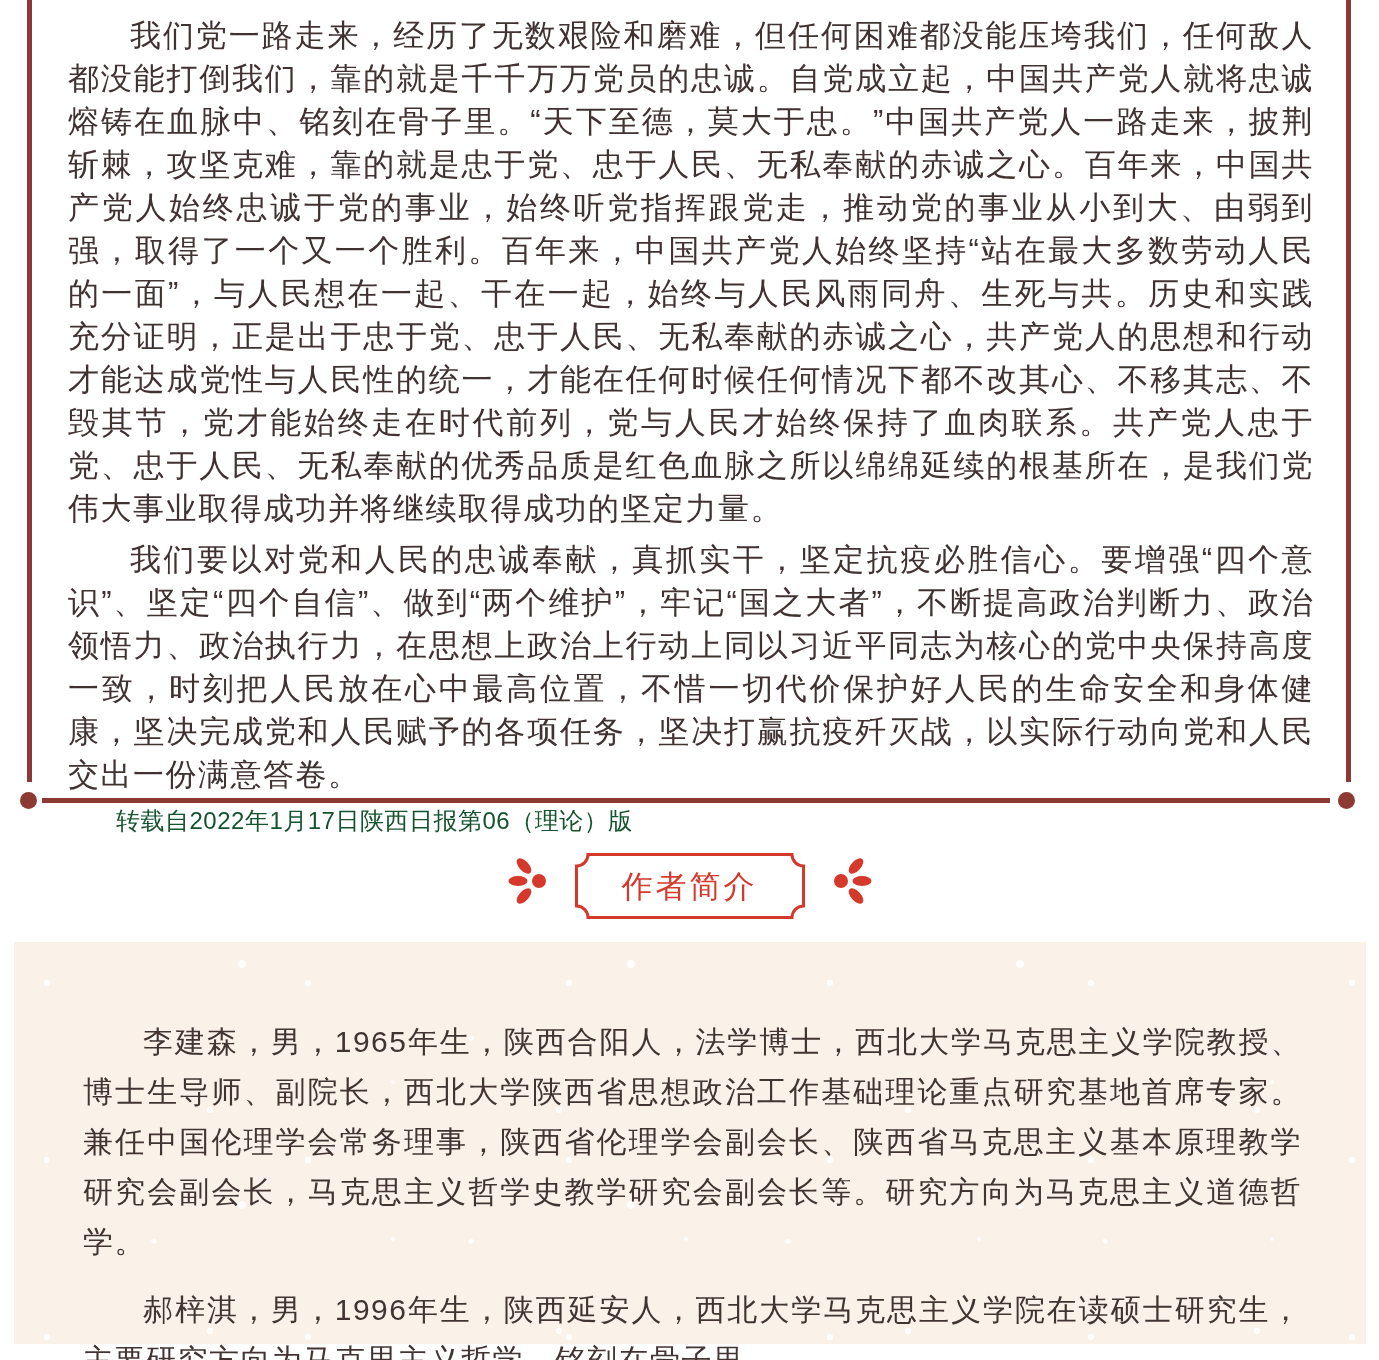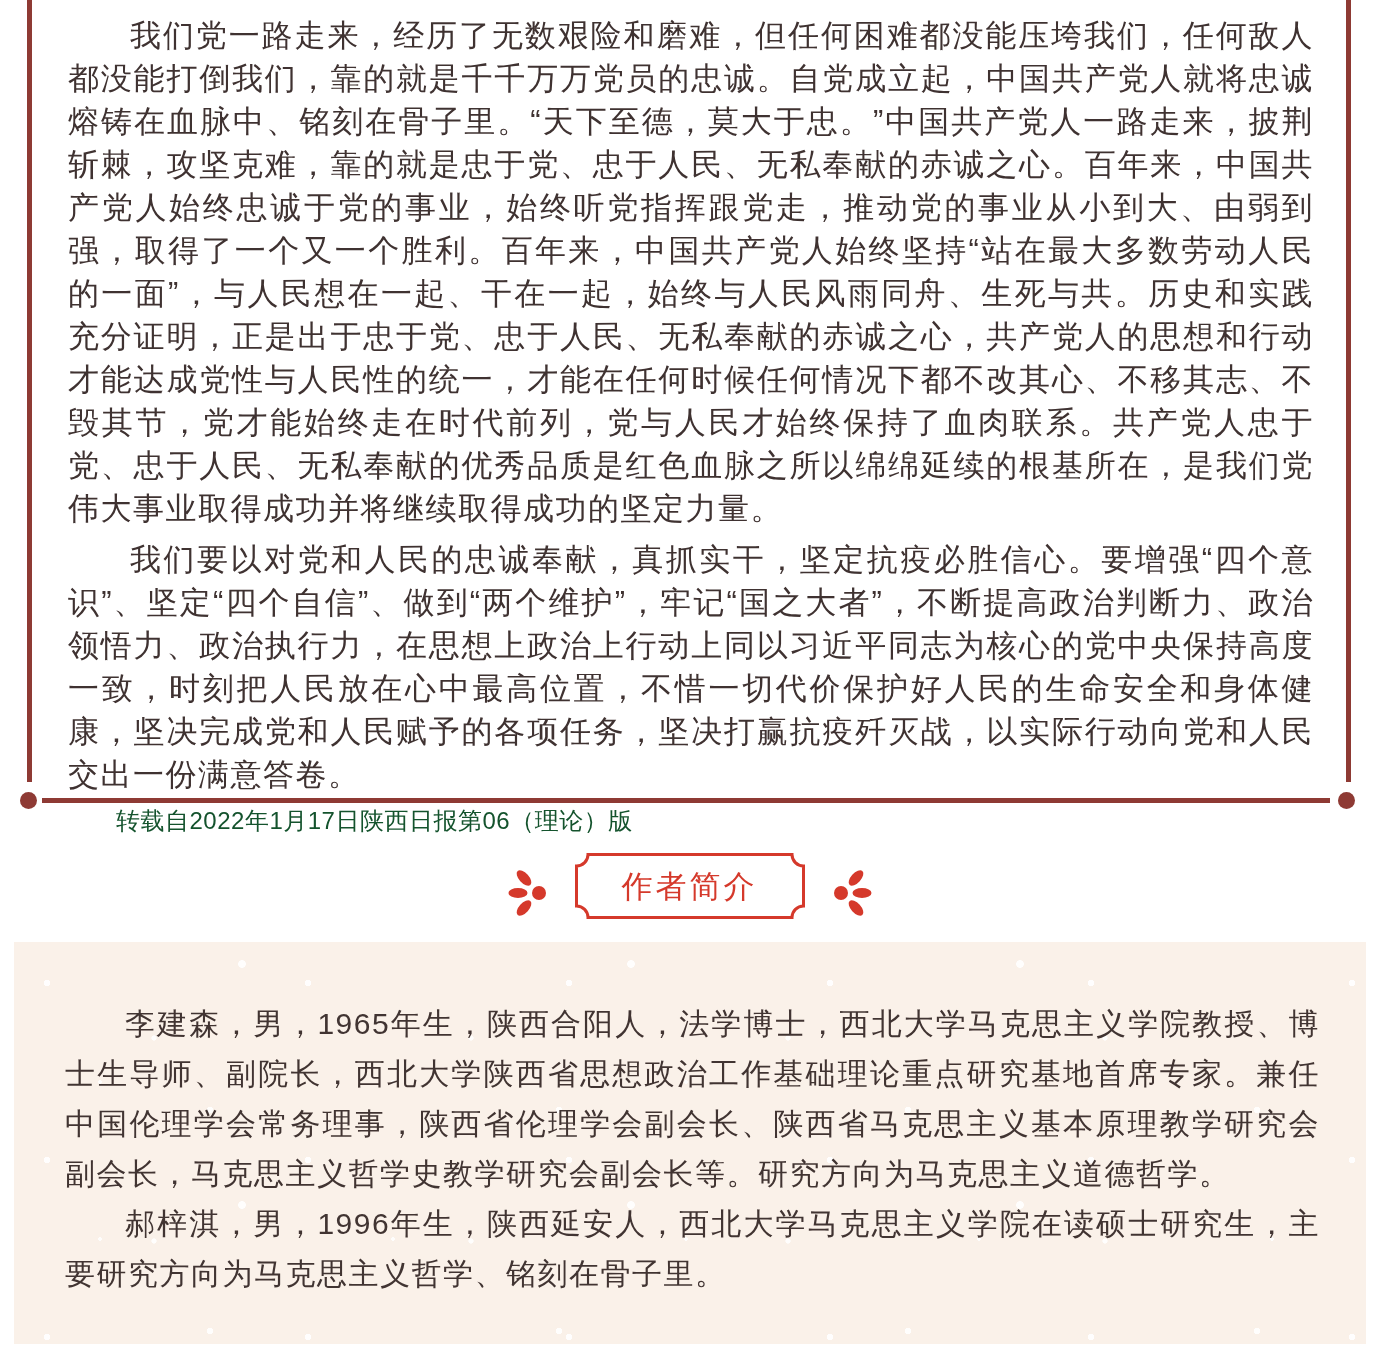--- a/index.html
+++ b/index.html
@@ -30,21 +30,21 @@
   .article p{margin:8px;text-indent:2em;}
   .citation{
     margin-top:8px;
     font-size:24px;line-height:34px;letter-spacing:0.5px;
     color:#14532d;text-indent:0;text-align:left;
   }
 
   
   .section-header{
     position:absolute;top:853px;left:0;width:100%;
-    display:flex;justify-content:center;align-items:flex-end;gap:27px;
+    display:flex;justify-content:center;align-items:flex-start;gap:27px;
   }
   .plaque{
     position:relative;width:230px;height:66px;
     display:flex;align-items:center;justify-content:center;
   }
   .plaque svg{position:absolute;left:0;top:0;}
   .plaque-title{
     position:relative;
     color:#d5392b;font-size:31px;letter-spacing:3px;line-height:1;
   }
@@ -60,21 +60,21 @@
     background-image:
       radial-gradient(circle 5px at 33px 41px, rgba(255,255,255,.95) 60%, rgba(255,255,255,0) 70%),
       radial-gradient(circle 4px at 140px 96px, rgba(255,255,255,.9) 60%, rgba(255,255,255,0) 70%),
       radial-gradient(circle 6px at 228px 22px, rgba(255,255,255,.92) 60%, rgba(255,255,255,0) 70%),
       radial-gradient(circle 3px at 86px 140px, rgba(255,255,255,.85) 60%, rgba(255,255,255,0) 70%),
       radial-gradient(circle 5px at 196px 168px, rgba(255,255,255,.9) 60%, rgba(255,255,255,0) 70%);
     background-size:261px 177px,317px 203px,389px 241px,293px 157px,349px 221px;
     background-repeat:repeat;
   }
   .bio-panel p{
-    margin:0;
+    margin:18px;
     color:#413432;
     font-size:30px;line-height:50px;letter-spacing:1.5px;
     text-align:justify;text-justify:inter-ideograph;
     text-indent:2em;
   }
 </style>
 </head>
 <body>
 
 <div class="page">

